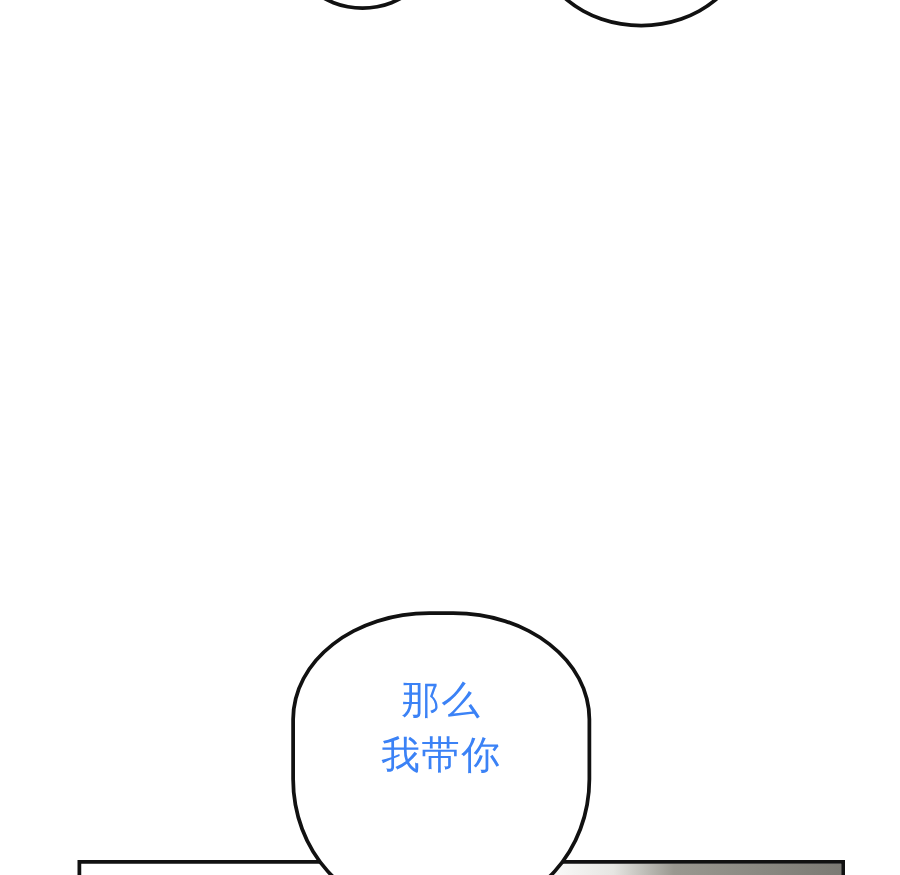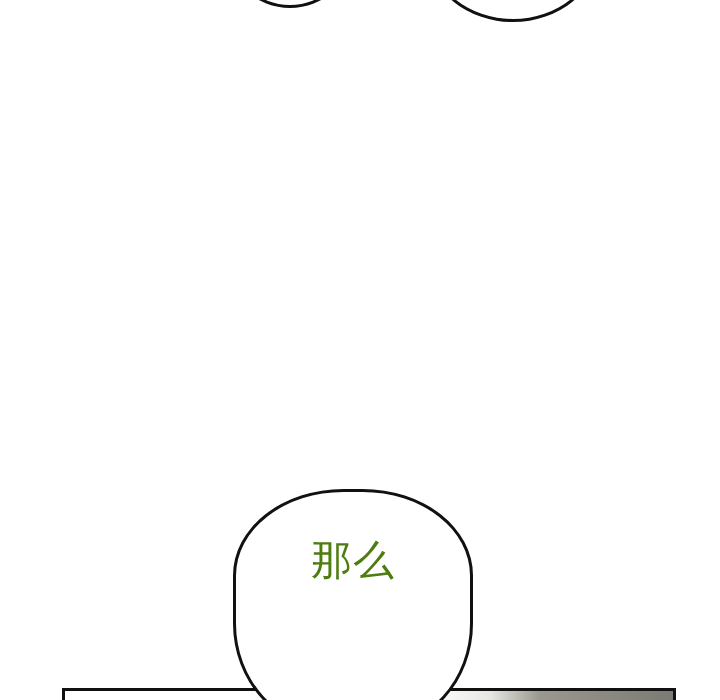--- a/index.html
+++ b/index.html
@@ -28,30 +28,31 @@
     }
     .bubble-main {
       position: absolute; left: 233px; top: 489px;
       width: 240px; height: 240px;
       border: 3px solid #111; background: #fff;
       border-radius: 46% 46% 40% 40% / 36% 36% 44% 44%;
       box-sizing: border-box; z-index: 2;
     }
     .bubble-text {
       position: absolute; left: 0; right: 0; top: 46px;
-      text-align: center; font-size: 41px; line-height: 44px;
-      color: #4d7c0f; letter-spacing: 1px;
+      text-align: center; font-size: 31px; line-height: 44px;
+      color: #3b82f6; letter-spacing: 1px;
     }
     .bubble-text div { white-space: nowrap; }
   </style>
 </head>
 <body>
 
 <div class="bubble-top-left"></div>
 <div class="bubble-top-right"></div>
 
 <div class="panel"></div>
 
 <div class="bubble-main">
   <div class="bubble-text">
     <div>那么</div>
+    <div>我带你</div>
   </div>
 </div>
 
 </body></html>

